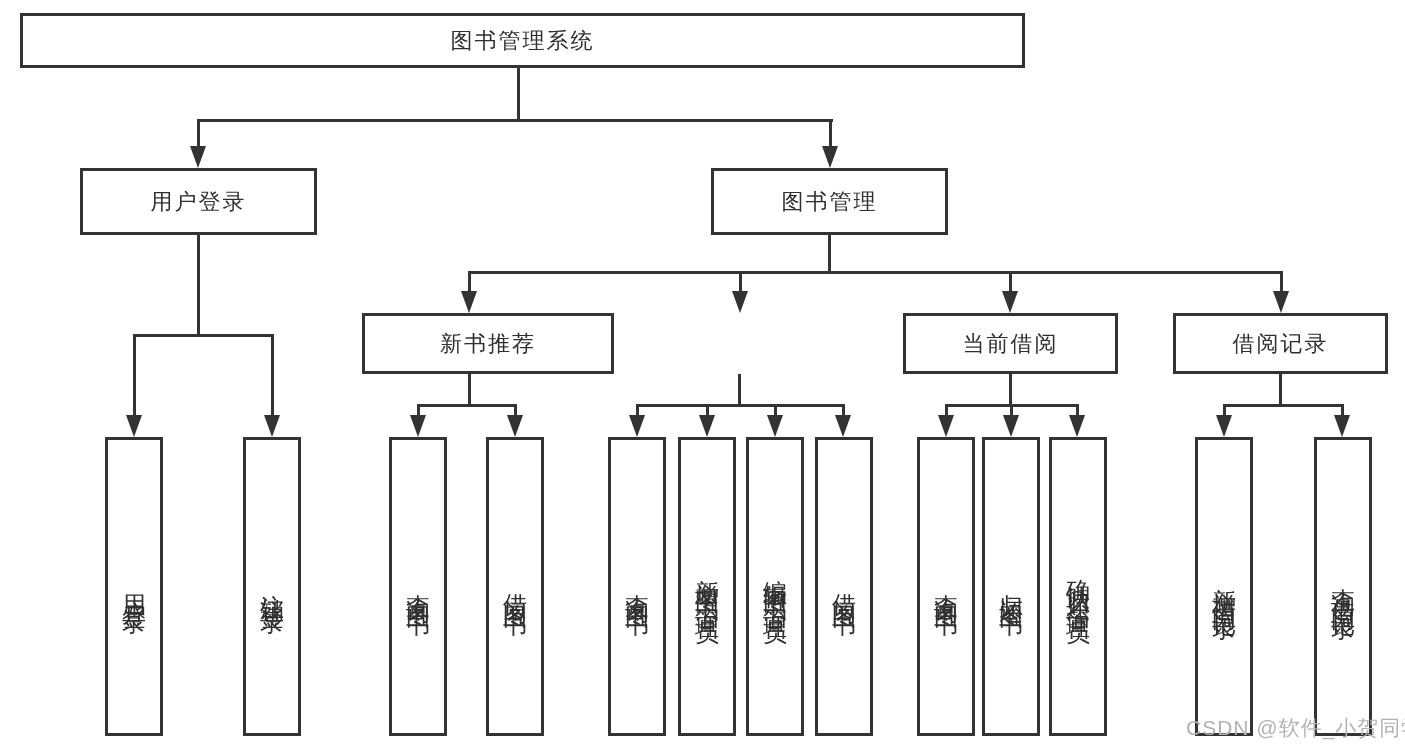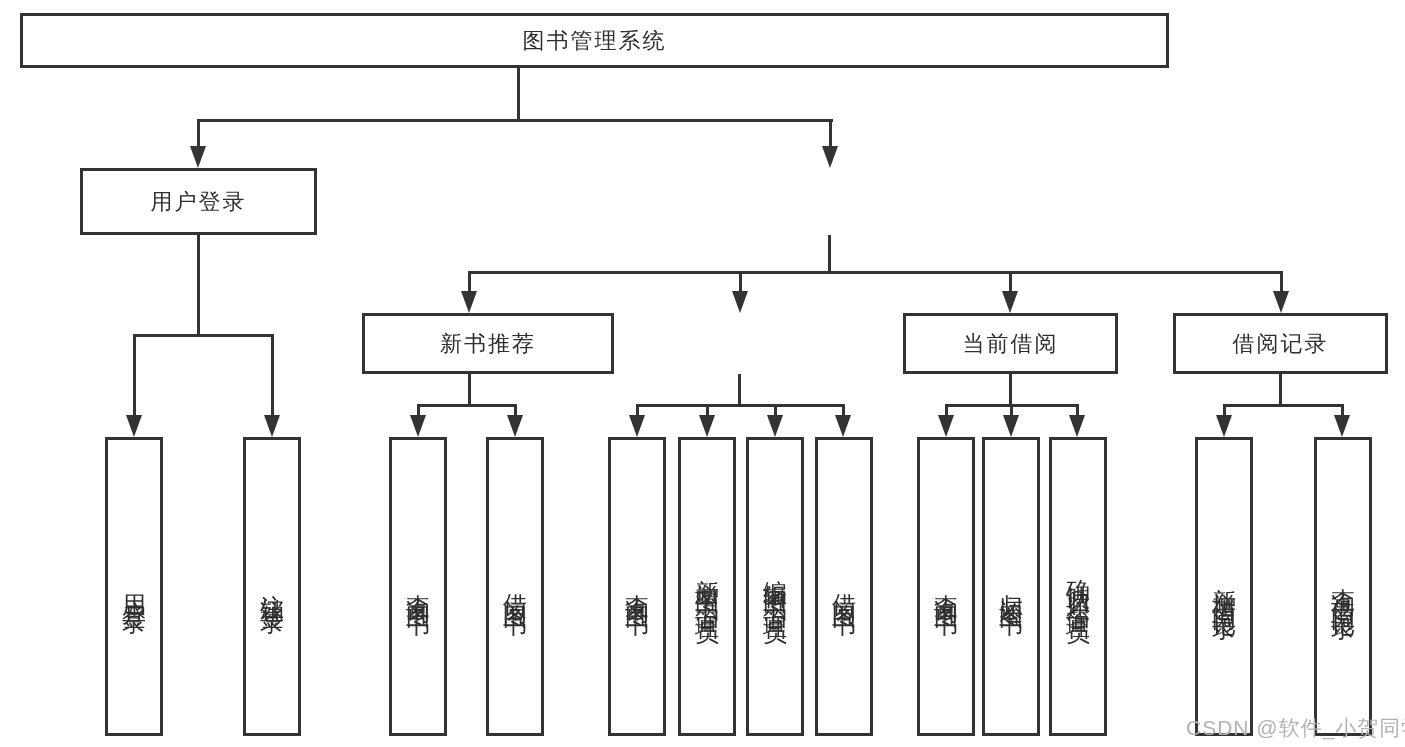--- a/index.html
+++ b/index.html
@@ -50,30 +50,31 @@
     color: #b2b2b2;
     z-index: 5;
     white-space: nowrap;
   }
 </style>
 </head>
 <body>
 
 <div id="canvas">
 
-  <div class="box h" style="left:20px; top:13px; width:1149px; height:55px;text-align:right;">图书管理系统</div>
+  <div class="box h" style="left:20px; top:13px; width:1005px; height:55px;text-align:right;">图书管理系统</div>
 
   <div class="line" style="left:517px; top:68px; width:3px; height:54px;"></div>
   <div class="line" style="left:197px; top:119px; width:636px; height:3px;"></div>
   <div class="line" style="left:197px; top:119px; width:3px; height:29px;"></div>
   <div class="arrow" style="left:190px; top:146px;"></div>
   <div class="line" style="left:829px; top:119px; width:3px; height:29px;"></div>
   <div class="arrow" style="left:822px; top:146px;"></div>
 
   <div class="box h" style="left:80px; top:168px; width:237px; height:67px;">用户登录</div>
+  <div class="box h" style="left:711px; top:168px; width:237px; height:67px;">图书管理</div>
 
   <div class="line" style="left:197px; top:235px; width:3px; height:102px;"></div>
   <div class="line" style="left:133px; top:334px; width:141px; height:3px;"></div>
   <div class="line" style="left:133px; top:334px; width:3px; height:83px;"></div>
   <div class="arrow" style="left:126px; top:415px;"></div>
   <div class="line" style="left:271px; top:334px; width:3px; height:83px;"></div>
   <div class="arrow" style="left:264px; top:415px;"></div>
 
   <div class="line" style="left:828px; top:235px; width:3px; height:39px;"></div>
   <div class="line" style="left:468px; top:271px; width:814px; height:3px;"></div>

